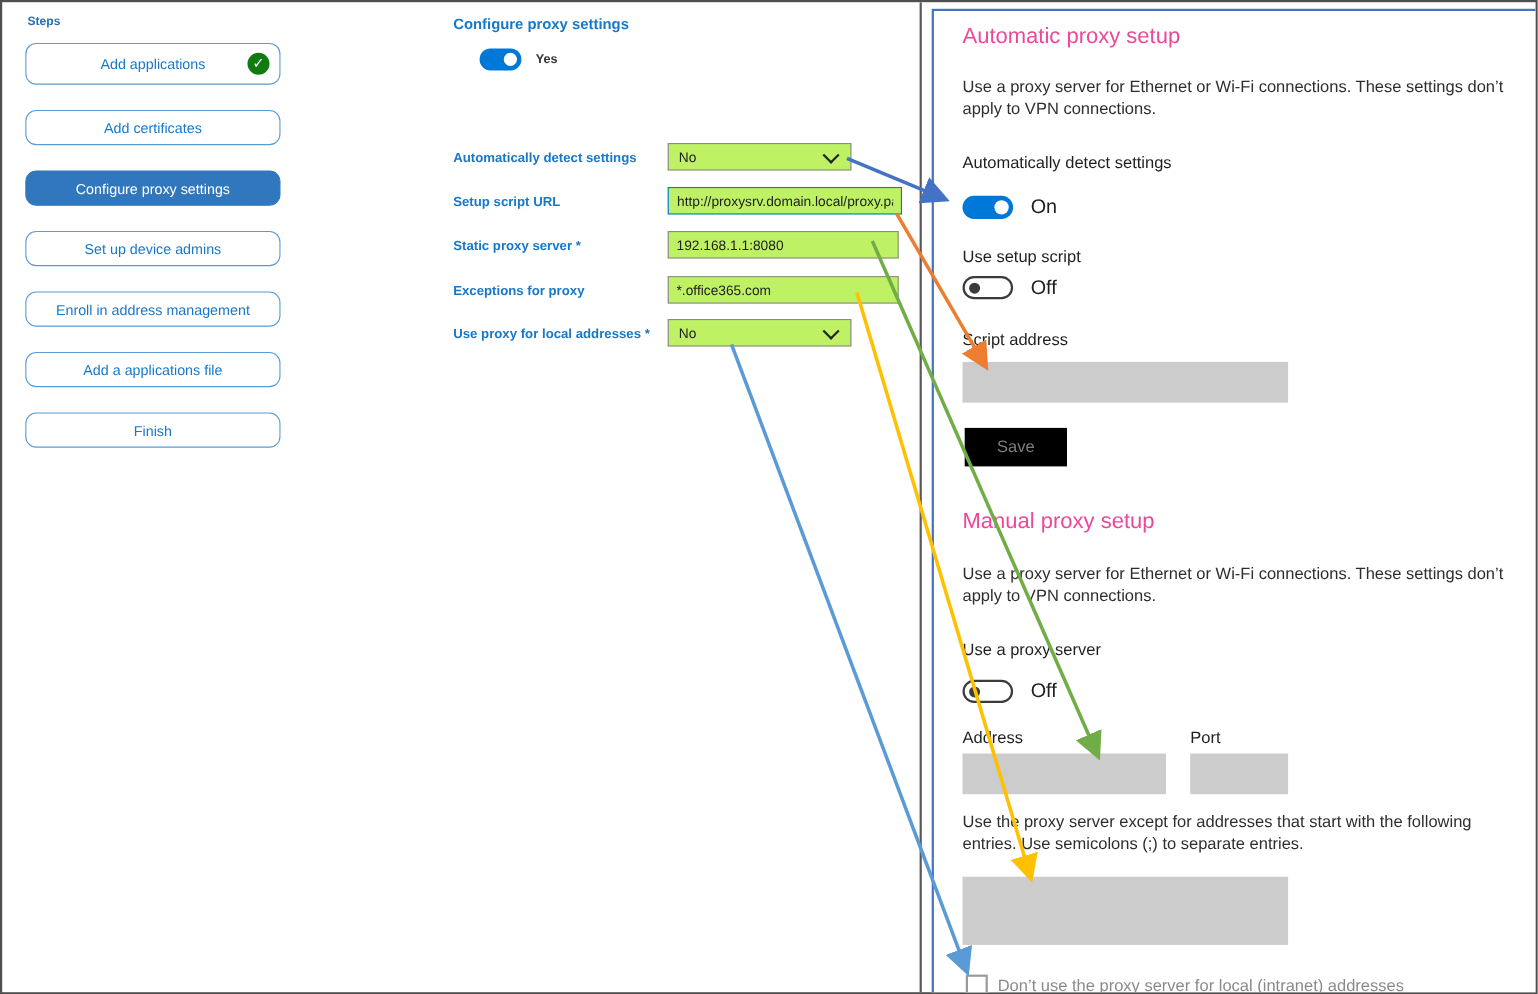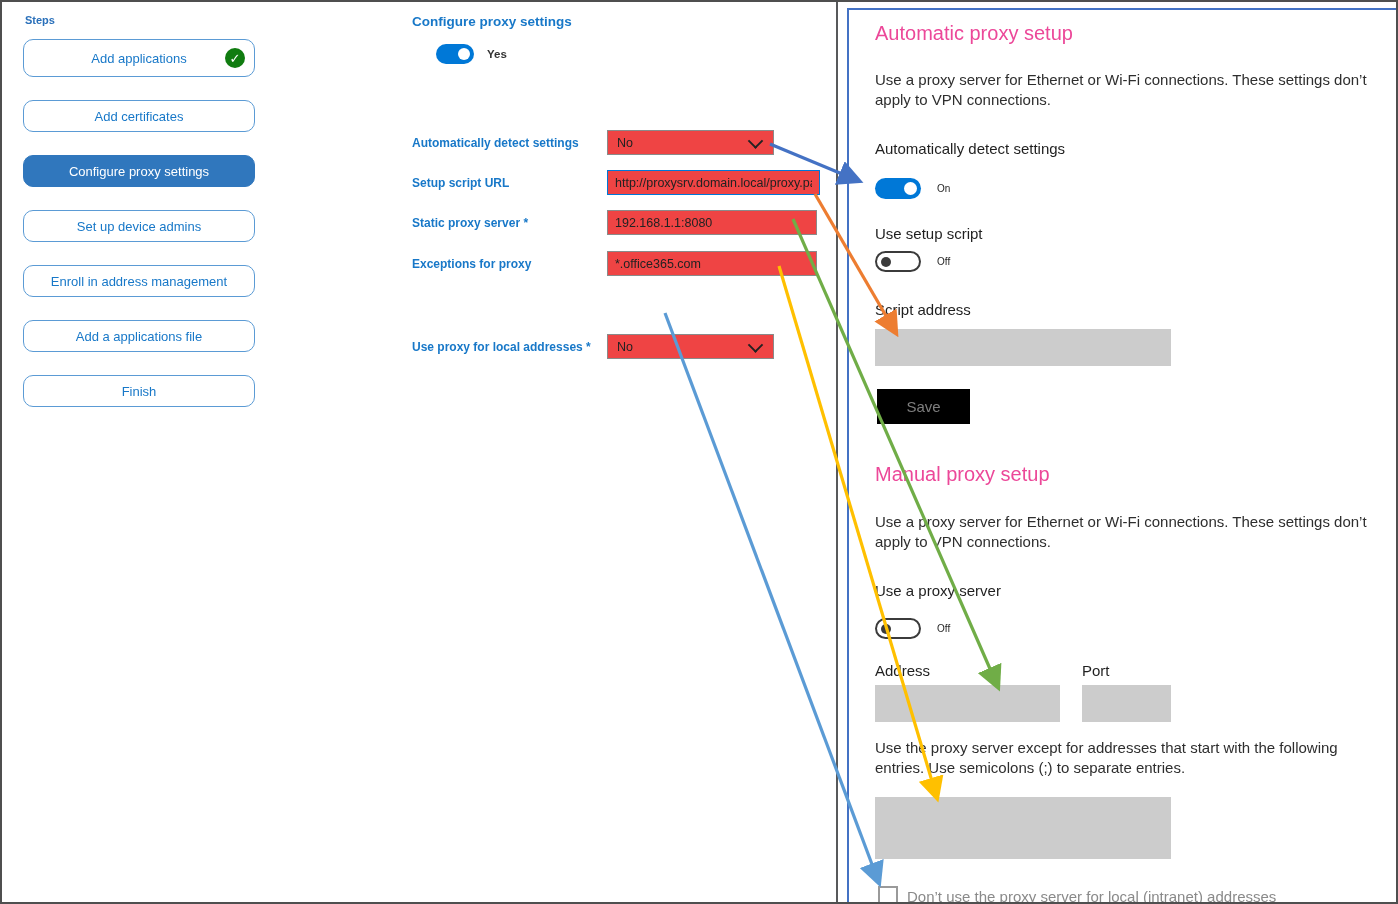--- a/index.html
+++ b/index.html
@@ -29,38 +29,38 @@
   .toggle.lg { width:46px; height:21px; }
   .toggle.lg.on::after { width:13px; height:13px; }
   .toggle.off { box-sizing:border-box; background:#fff; border:2px solid #3b3b3b; }
   .toggle.off::after { content:""; position:absolute; left:4px; top:3.5px; width:10px; height:10px;
                        border-radius:50%; background:#3b3b3b; }
   .form-toggle-row { position:absolute; left:410px; top:42px; display:flex; align-items:center; gap:13px;margin-left:24px; }
   .form-toggle-label { font-size:11.5px; font-weight:600; color:#333; }
 
   .form-row { position:absolute; left:410px; display:flex; align-items:center; }
   .form-label { width:195px; font-size:12px; font-weight:bold; color:#1878C8; }
-  .fld { box-sizing:border-box; height:25px; border:1px solid #8a8a8a; background:#ef4444;
+  .fld { box-sizing:border-box; height:25px; border:1px solid #8a8a8a; background:#bef264;
          font-size:12.5px; color:#222; }
   .fld.text { width:210px; padding:0 7px; font-family:"Liberation Sans","DejaVu Sans",sans-serif; }
   .fld.text.focused { border:1.5px solid #0078D7; width:213px; }
   .fld.select { width:167px; display:flex; align-items:center; justify-content:space-between;
                 padding:0 12px 0 9px; cursor:pointer; }
   .chev { width:9px; height:9px; border-left:2px solid #222; border-bottom:2px solid #222;
           transform:rotate(-45deg) translate(1px,-1px); }
 
   
   .divider { position:absolute; left:834px; top:0; width:2px; height:904px; background:#58595b; }
   .panel { position:absolute; left:845px; top:6px; width:551px; height:902px; box-sizing:border-box;
            border:2px solid #4472C4; background:#fff; }
   .abs { position:absolute; }
   .h-setting { font-size:20px; font-weight:400; color:#ec4899; }
   .p-setting { font-size:15px; color:#2e2e2e; line-height:20px; }
   .lbl-setting { font-size:15px; color:#1f1f1f; }
-  .state-lbl { font-size:10px; color:#1f1f1f; }
+  .state-lbl { font-size:18px; color:#1f1f1f; }
   .toggle-row { display:flex; align-items:center; gap:16px; }
   .graybox { background:#cccccc; }
   .save-btn { background:#000000; border:none; color:#7E7E7E; font-size:15px;
               font-family:"Liberation Sans","DejaVu Sans",sans-serif; cursor:pointer; }
   .cb-row { display:flex; align-items:flex-start; gap:9px; }
   .cb { box-sizing:border-box; width:20px; height:20px; border:2px solid #9a9a9a; background:#fff; }
   .cb-lbl { font-size:15px; color:#8a8a8a; padding-top:2px; }
 
   
   .arrows { position:absolute; left:0; top:0; width:1398px; height:904px; pointer-events:none; }
@@ -118,21 +118,21 @@
   <div class="form-row" style="top:208px;justify-content:space-between;">
     <div class="form-label">Static proxy server *</div>
     <input class="fld text" value="192.168.1.1:8080" style="">
   </div>
 
   <div class="form-row" style="top:249px;">
     <div class="form-label">Exceptions for proxy</div>
     <input class="fld text" value="*.office365.com" style="">
   </div>
 
-  <div class="form-row" style="top:288px;margin-top:44px;">
+  <div class="form-row" style="top:288px;">
     <div class="form-label">Use proxy for local addresses *</div>
     <div class="fld select">
       <span>No</span>
       <span class="chev"></span>
     </div>
   </div>
 
   <div class="divider"></div>
 
   <div class="panel">

